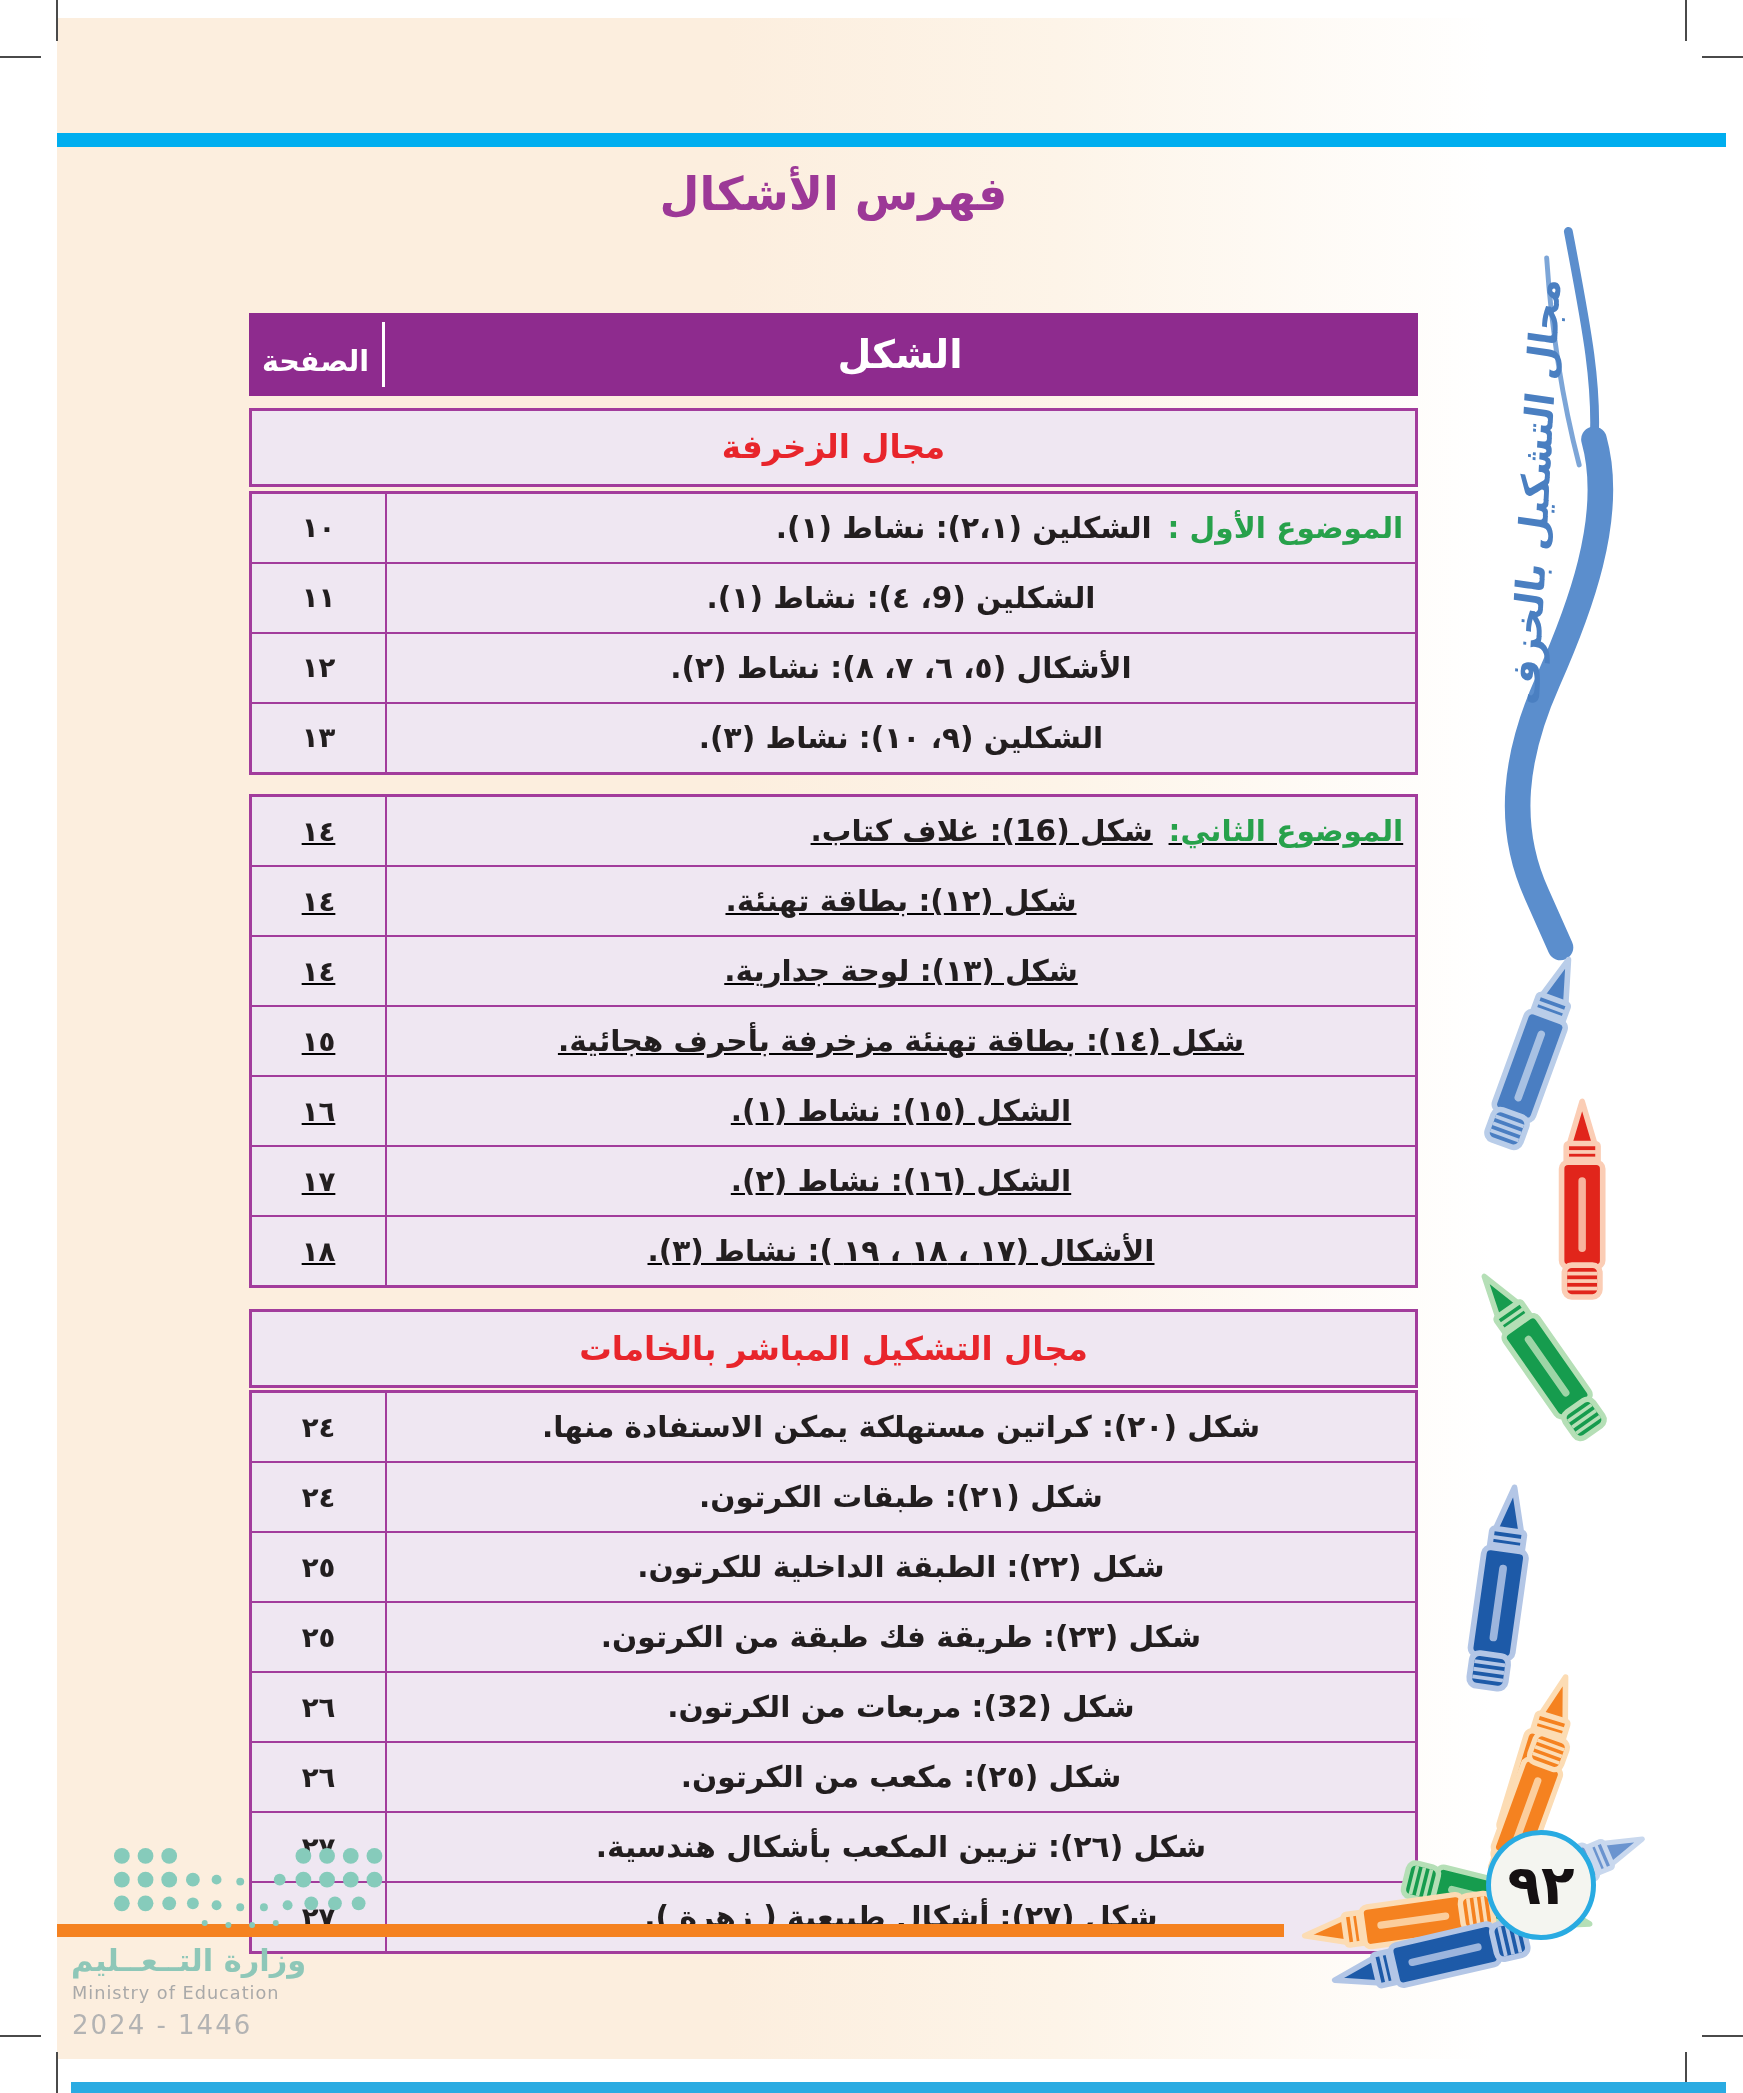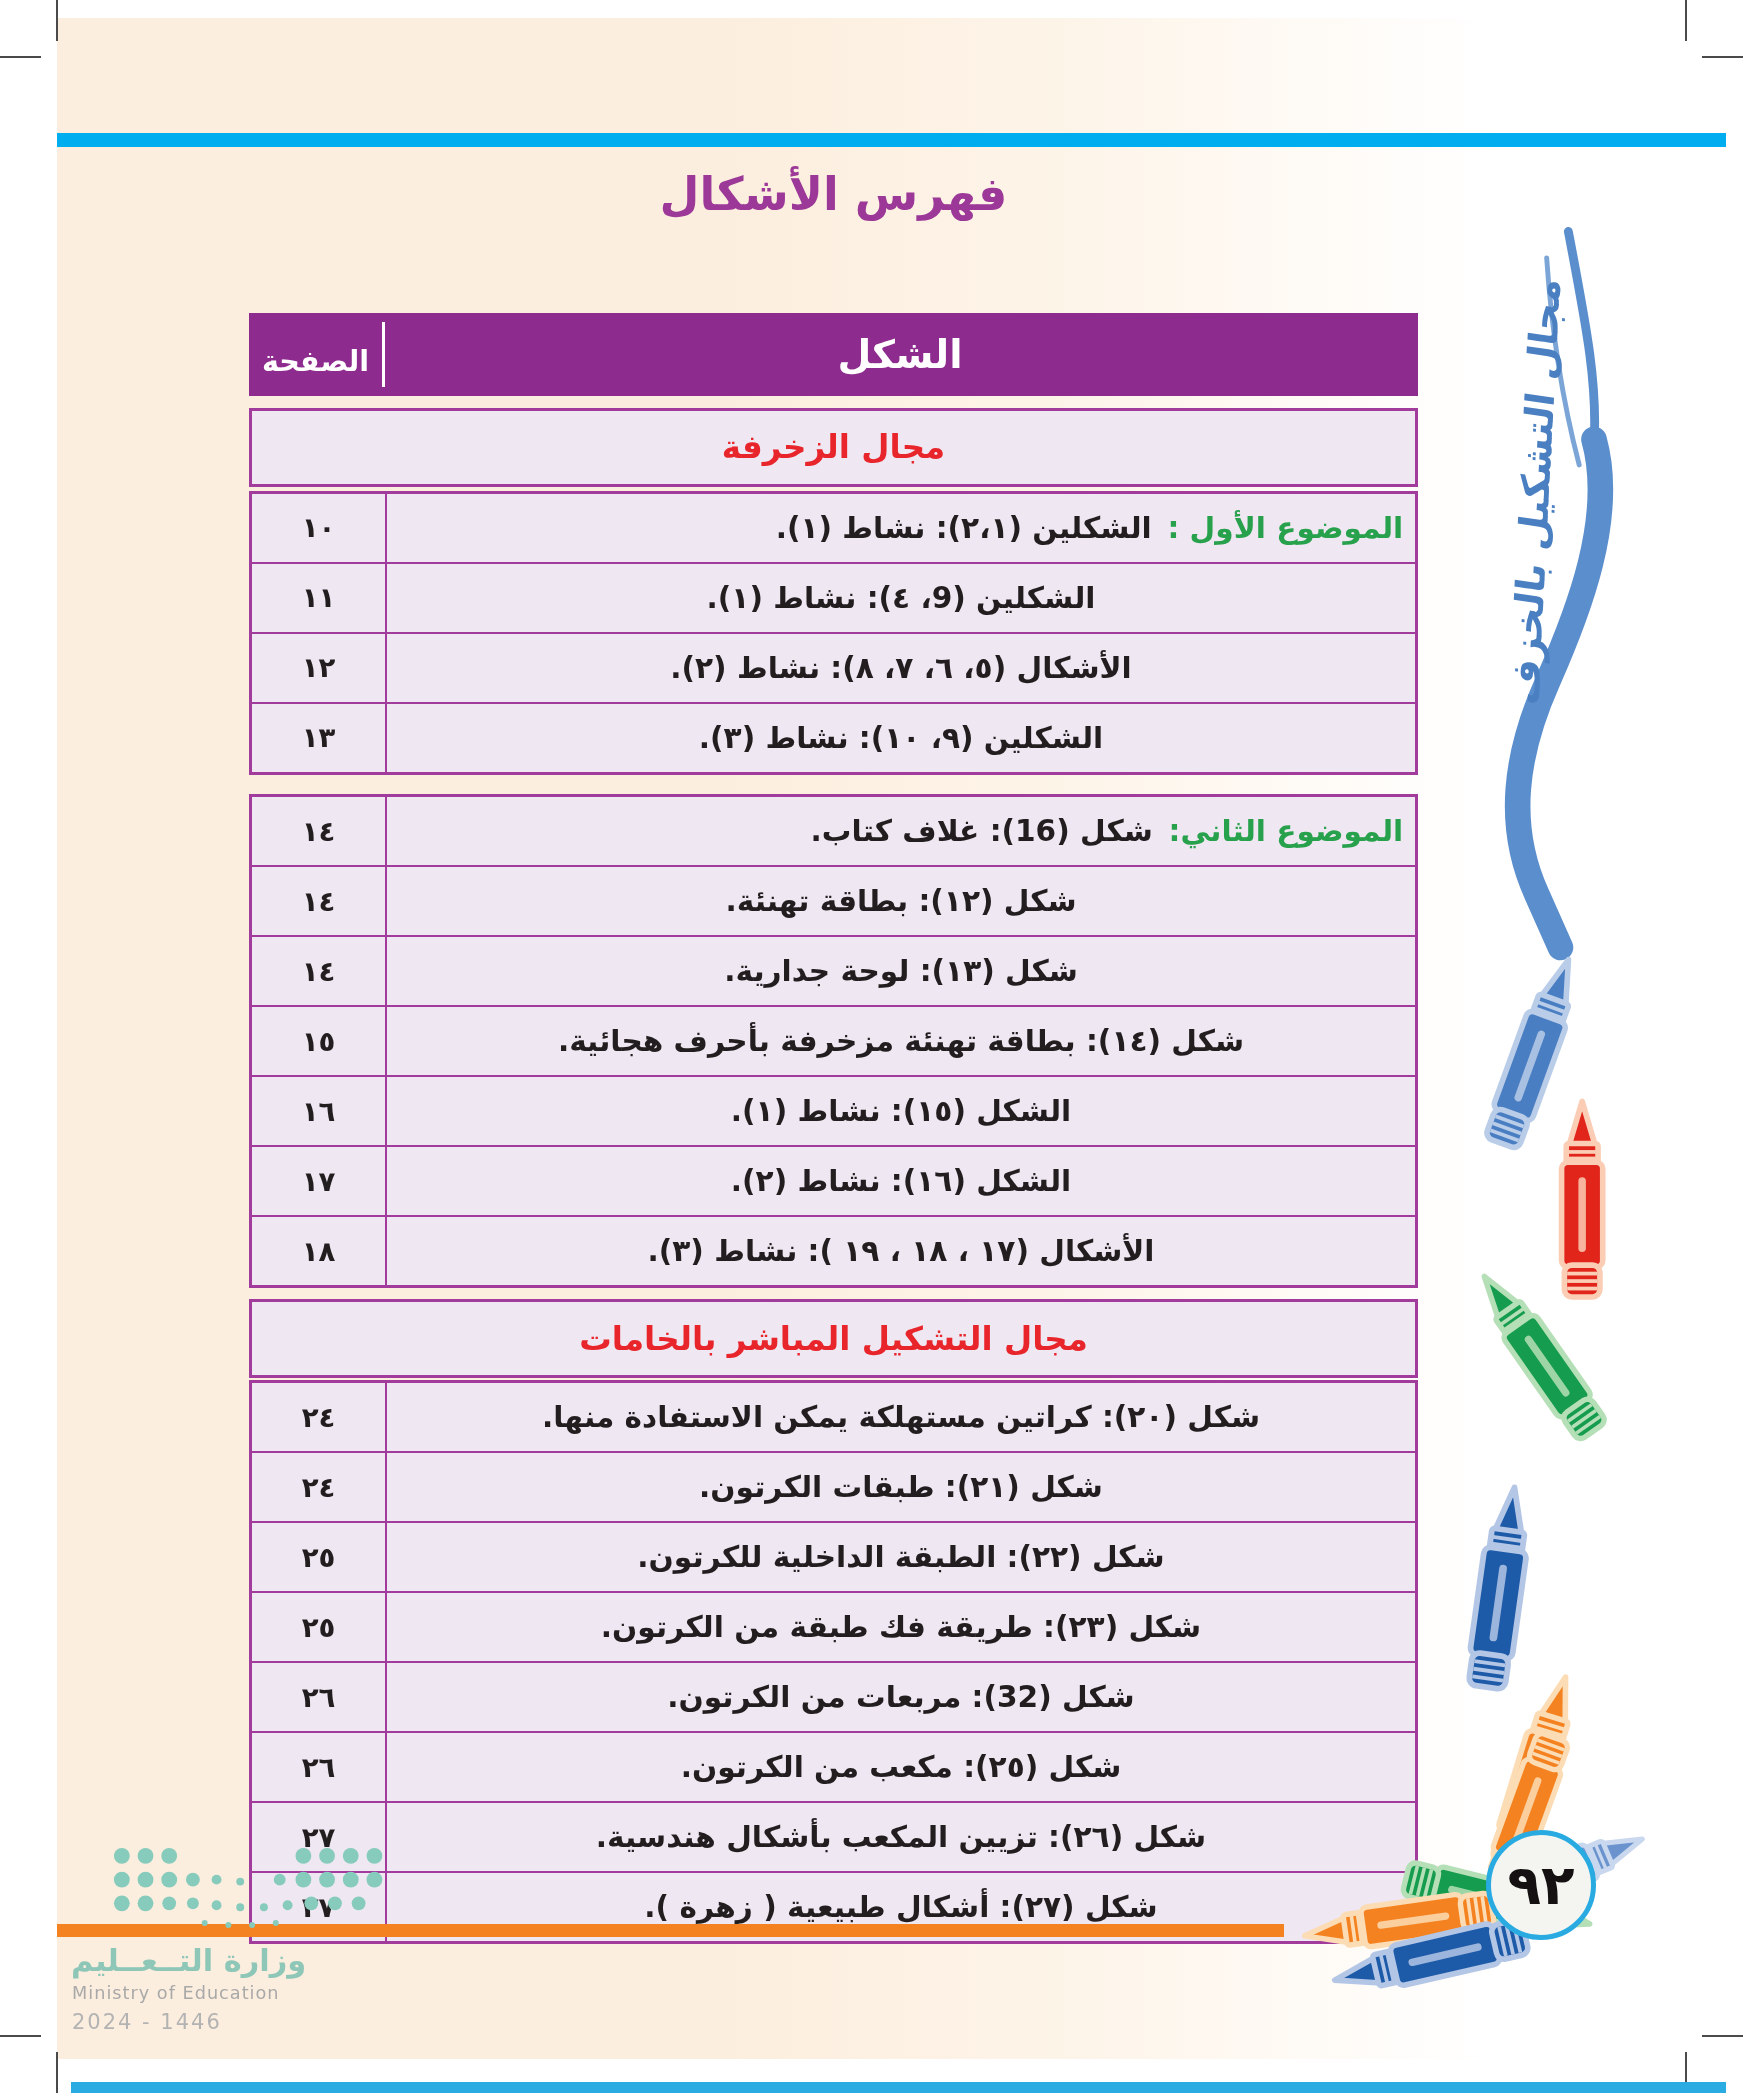--- a/index.html
+++ b/index.html
@@ -50,21 +50,21 @@
 
   .badge{position:absolute;left:1486px;top:1830px;width:110px;height:110px;border-radius:50%;
          background:#f4f5f0;border:5.9px solid #29abe2;box-sizing:border-box;display:flex;
          align-items:center;justify-content:center;font-size:55px;font-weight:bold;
          color:#151112;z-index:5;}
 
   .footer-ar{position:absolute;left:71px;top:1943px;font-size:30.5px;font-weight:bold;
              color:#8ec7b8;direction:rtl;z-index:4;}
   .footer-en{position:absolute;left:72px;top:1983px;font-size:17.7px;color:#a9a9a9;
              letter-spacing:1px;z-index:4;}
-  .footer-year{position:absolute;left:72px;top:2010px;font-size:21px;color:#b3b3b3;
+  .footer-year{position:absolute;left:72px;top:2010px;font-size:26px;color:#b3b3b3;
                letter-spacing:2px;z-index:4;}
   #logoDots{position:absolute;left:110px;top:1842px;z-index:4;}
 </style>
 </head>
 <body>
 
 <div class="page"></div>
 
 <div class="crop" style="left:56px;top:0;width:2px;height:41px"></div>
 <div class="crop" style="left:0;top:56px;width:41px;height:2px"></div>
@@ -114,21 +114,21 @@
             <span class="row-text">الأشكال (٥، ٦، ٧، ٨): نشاط (٢).</span>
           </div>
         </div>
         <div class="t-row">
           <div class="cell-page">١٣</div>
           <div class="cell-fig">
             <span class="row-text">الشكلين (٩، ١٠): نشاط (٣).</span>
           </div>
         </div>
       </div>
-      <div class="box group" style="margin: 0px 0px 11px;">
+      <div class="box group" style="margin: 0px 0px 21px; text-decoration: underline;">
         <div class="t-row">
           <div class="cell-page">١٤</div>
           <div class="cell-fig has-label">
             <span class="row-label">الموضوع الثاني:</span>
             <span class="row-text">شكل (16):  غلاف كتاب.</span>
           </div>
         </div>
         <div class="t-row">
           <div class="cell-page">١٤</div>
           <div class="cell-fig">

